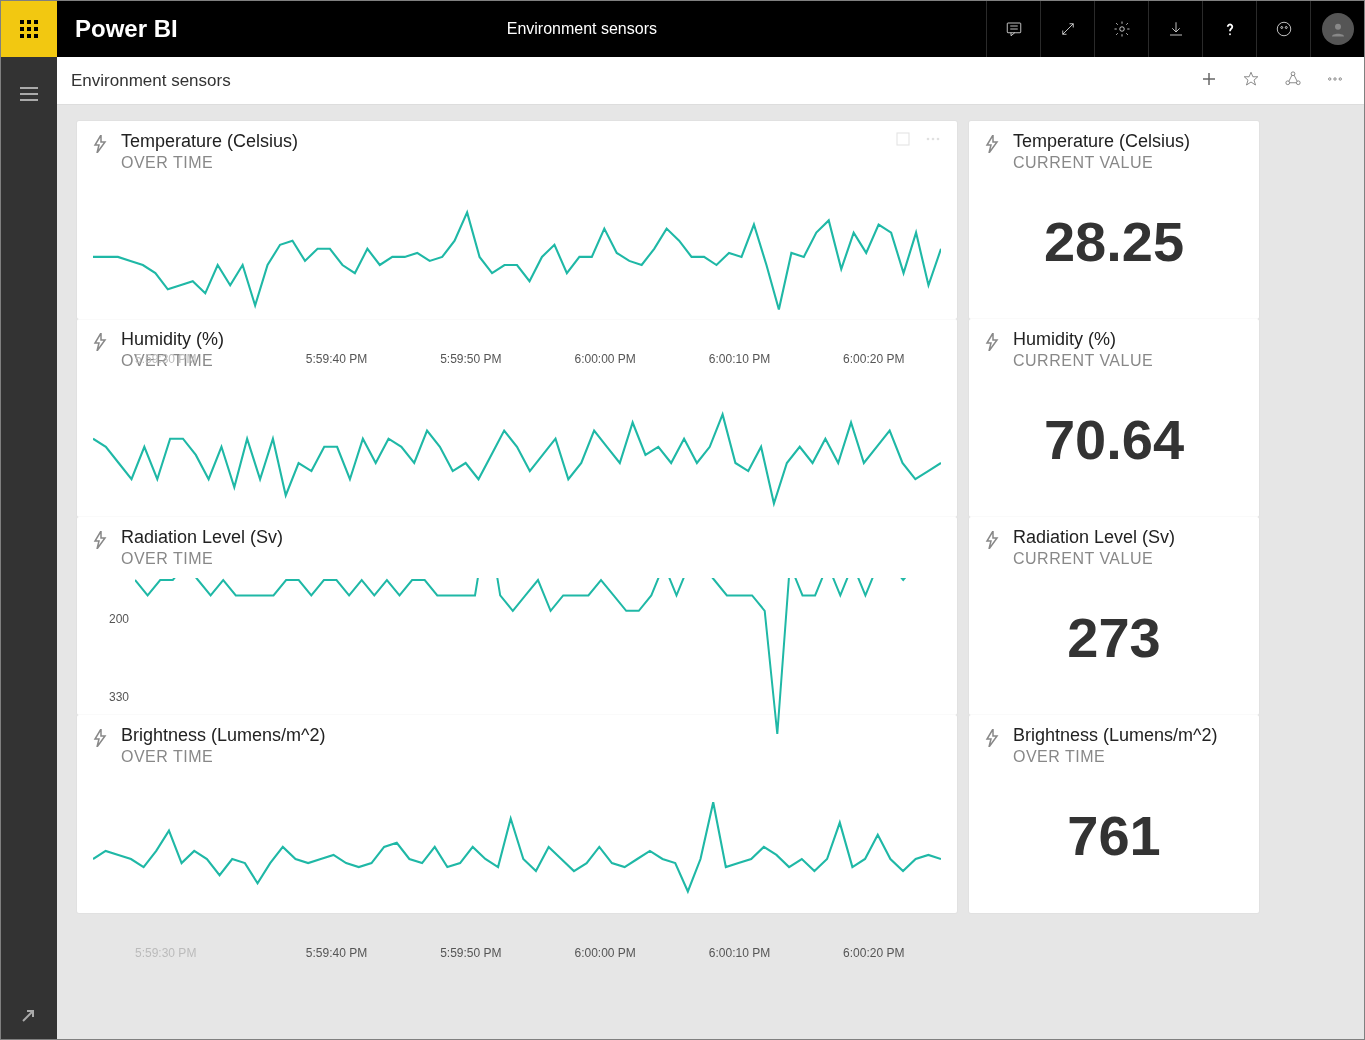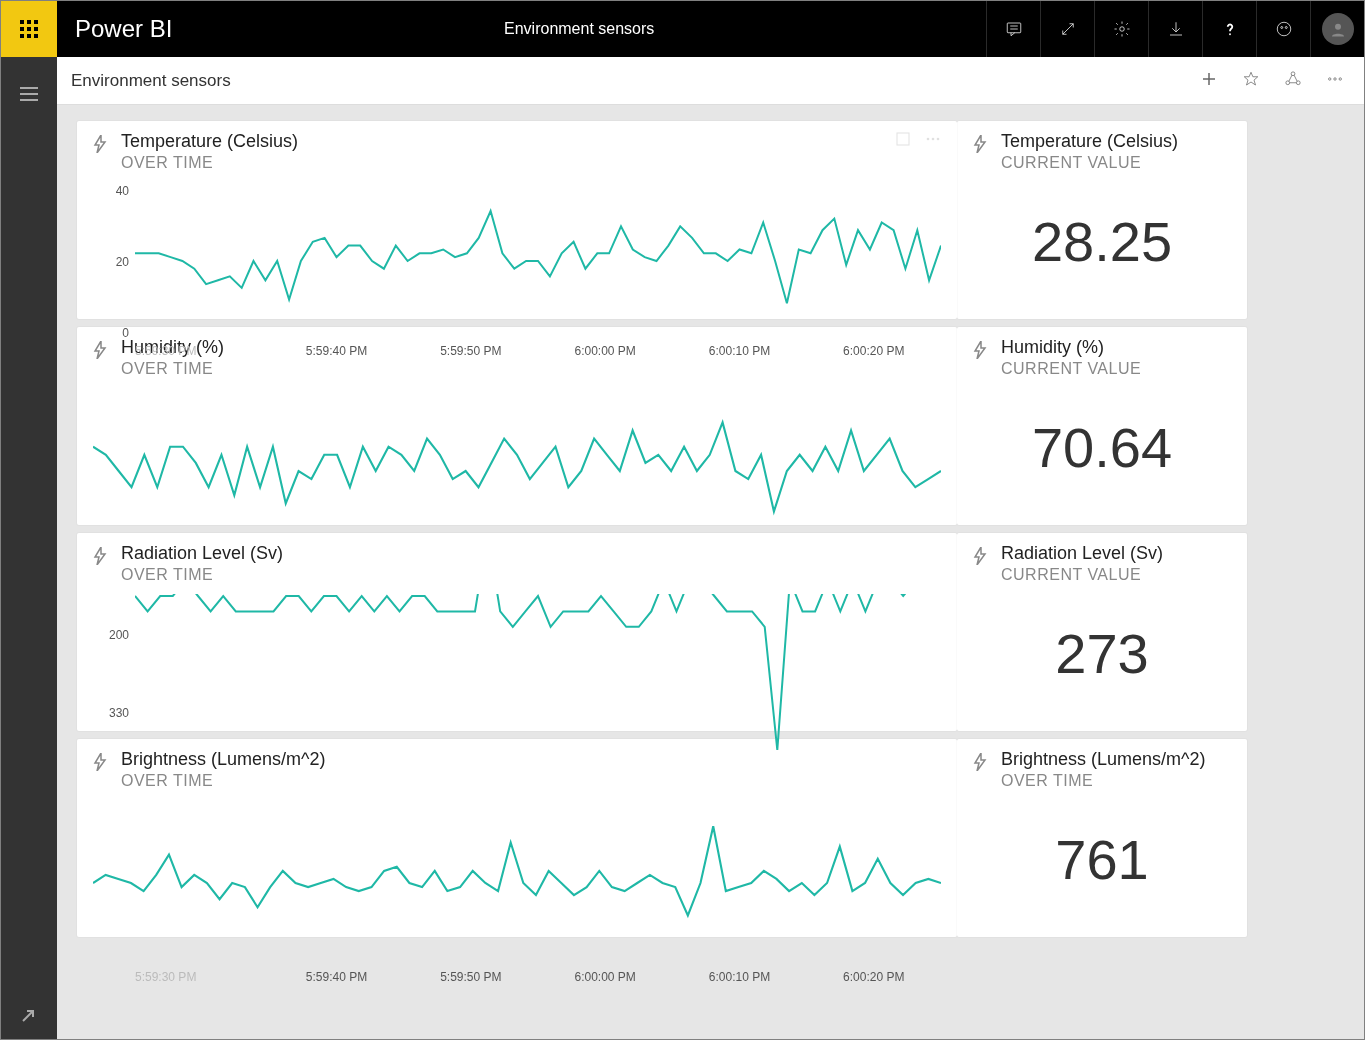--- a/index.html
+++ b/index.html
@@ -2,58 +2,58 @@
 <html><head>
 <meta charset="utf-8">
 <style>
 * { box-sizing: border-box; margin: 0; padding: 0; }
 html, body { width: 1365px; height: 1040px; font-family: "Segoe UI", Arial, sans-serif; background: #fff; overflow: hidden; }
 .frame { border: 1px solid #808080; width: 1365px; height: 1040px; display: flex; flex-direction: column; }
 
 
 .topbar { height: 56px; background: #000; display: flex; align-items: center; color: #fff; }
 .appcell { width: 56px; height: 56px; background: #f2c811; display: flex; align-items: center; justify-content: center; }
-.brand { margin-left: 18px; font-size: 24px; font-weight: 400; color: #fff; }
+.brand { margin-left: 18px; font-size: 24px; font-weight: 700; color: #fff; }
 .top-title { flex: 1; text-align: center; font-size: 16px; color: #fff; }
 .top-icons { display: flex; height: 56px; }
 .top-icon { width: 54px; height: 56px; display: flex; align-items: center; justify-content: center; border-left: 1px solid #2a2a2a; color: #fff; }
 .top-icon svg { width: 18px; height: 18px; stroke: #fff; fill: none; }
 .avatar-inner { width: 32px; height: 32px; border-radius: 50%; background: #555; display:flex; align-items:center; justify-content:center; }
 
 
 .main { flex: 1; display: flex; min-height: 0; }
 .leftrail { width: 56px; background: #333; display: flex; flex-direction: column; align-items: center; }
 .hamburger { margin-top: 30px; color: #aaa; }
 .leftrail-spacer { flex: 1; }
 .leftrail-resize { margin-bottom: 12px; color: #aaa; }
 
 .stage { flex: 1; display: flex; flex-direction: column; min-width: 0; }
 .subbar { height: 48px; background: #fff; border-bottom: 1px solid #ddd; display: flex; align-items: center; padding-left: 14px; }
 .subbar-title { font-size: 17px; color: #333; flex: 1; }
 .subbar-icons { display: flex; gap: 24px; padding-right: 20px; color: #666; }
 .subbar-icons svg { width: 18px; height: 18px; stroke: #666; fill: none; }
 
 .canvas { flex: 1; background: #e6e6e6; overflow: auto; padding: 16px 4px 16px 20px; }
-.row { display: flex; margin-bottom: 8px; }
+.row { display: flex; gap: 12px; margin-bottom: 0; }
 .tile { background: #fff; border-radius: 2px; box-shadow: 0 0 0 1px rgba(0,0,0,0.02); }
 .tile-wide { width: 880px; height: 198px; padding: 10px 16px 8px 16px; display: flex; flex-direction: column; }
 .tile-card { width: 290px; height: 198px; padding: 10px 16px 8px 16px; display: flex; flex-direction: column; }
 .tile-header { display: flex; align-items: flex-start; }
 .bolt { width: 18px; color: #888; margin-top: 4px; margin-right: 10px; }
 .tile-titles { display: flex; flex-direction: column; }
 .tile-title { font-size: 18px; font-weight: 400; color: #222; }
 .tile-sub { font-size: 16px; color: #888; letter-spacing: 0.5px; text-transform: uppercase; margin-top: 2px; }
 .chart-body { flex: 1; display: flex; margin-top: 10px; position: relative; }
 .yaxis { display: flex; flex-direction: column; justify-content: space-between; align-items: flex-end; font-size: 12px; color: #555; width: 42px; padding: 2px 6px 0 0; }
 .plot { flex: 1; position: relative; }
 .plot svg { width: 100%; height: 100%; }
 .xaxis { display: flex; font-size: 12px; color: #555; margin-left: 42px; margin-top: 4px; }
 .xaxis .xt { flex: 1; text-align: center; }
 .xaxis .xt.first { text-align: left; color: #bbb; }
-.bigval { flex: 1; display: flex; align-items: center; justify-content: center; font-size: 56px; font-weight: 400; color: #333; }
+.bigval { flex: 1; display: flex; align-items: center; justify-content: center; font-size: 56px; font-weight: 700; color: #333; }
 .tile-hover-icons { position: absolute; top: 10px; right: 16px; display: flex; gap: 14px; opacity: 0.25; }
 .tile-wide-wrap { position: relative; }
 </style>
 </head>
 <body>
 
 <div class="frame">
 
   <div class="topbar">
     <div class="appcell">
@@ -185,25 +185,20 @@
             <div class="tile-header">
               <span class="bolt"><svg width="14" height="18" viewBox="0 0 14 18" stroke="#888" fill="none" stroke-width="1.5">
                     <polygon points="8,0 2,10 6,10 4,18 12,7 8,7"></polygon>
                   </svg></span>
               <div class="tile-titles">
                 <div class="tile-title">Temperature (Celsius)</div>
                 <div class="tile-sub">OVER TIME</div>
               </div>
             </div>
             <div class="chart-body">
-              <div class="yaxis">
-                <span>40</span>
-                <span>20</span>
-                <span>0</span>
-              </div>
               <div class="plot"><svg viewBox="0 0 806 154">
                     <path d="M0.0 69.3 L11.9 69.3 L23.7 69.3 L35.6 73.1 L47.4 77.0 L59.3 84.7 L71.1 100.1 L83.0 96.3 L94.8 92.4 L106.7 103.9 L118.5 77.0 L130.4 96.3 L142.2 77.0 L154.1 115.5 L165.9 77.0 L177.8 57.8 L189.6 53.9 L201.5 73.1 L213.4 61.6 L225.2 61.6 L237.1 77.0 L248.9 84.7 L260.8 61.6 L272.6 77.0 L284.5 69.3 L296.3 69.3 L308.2 65.5 L320.0 73.1 L331.9 69.3 L343.7 53.9 L355.6 27.0 L367.4 69.3 L379.3 84.7 L391.1 77.0 L403.0 77.0 L414.9 92.4 L426.7 69.3 L438.6 57.8 L450.4 84.7 L462.3 69.3 L474.1 69.3 L486.0 42.4 L497.8 65.5 L509.7 73.1 L521.5 77.0 L533.4 61.6 L545.2 42.4 L557.1 53.9 L568.9 69.3 L580.8 69.3 L592.6 77.0 L604.5 65.5 L616.4 69.3 L628.2 38.5 L640.1 77.0 L651.9 119.3 L663.8 65.5 L675.6 69.3 L687.5 46.2 L699.3 34.6 L711.2 80.9 L723.0 46.2 L734.9 65.5 L746.7 38.5 L758.6 46.2 L770.4 84.7 L782.3 46.2 L794.1 96.3 L806.0 61.6 " fill="none" stroke="#1fb8a6" stroke-width="2"></path>
                   </svg></div>
             </div>
             <div class="xaxis">
               <span class="xt first">5:59:30 PM</span>
               <span class="xt">5:59:40 PM</span>
               <span class="xt">5:59:50 PM</span>
               <span class="xt">6:00:00 PM</span>
               <span class="xt">6:00:10 PM</span>

